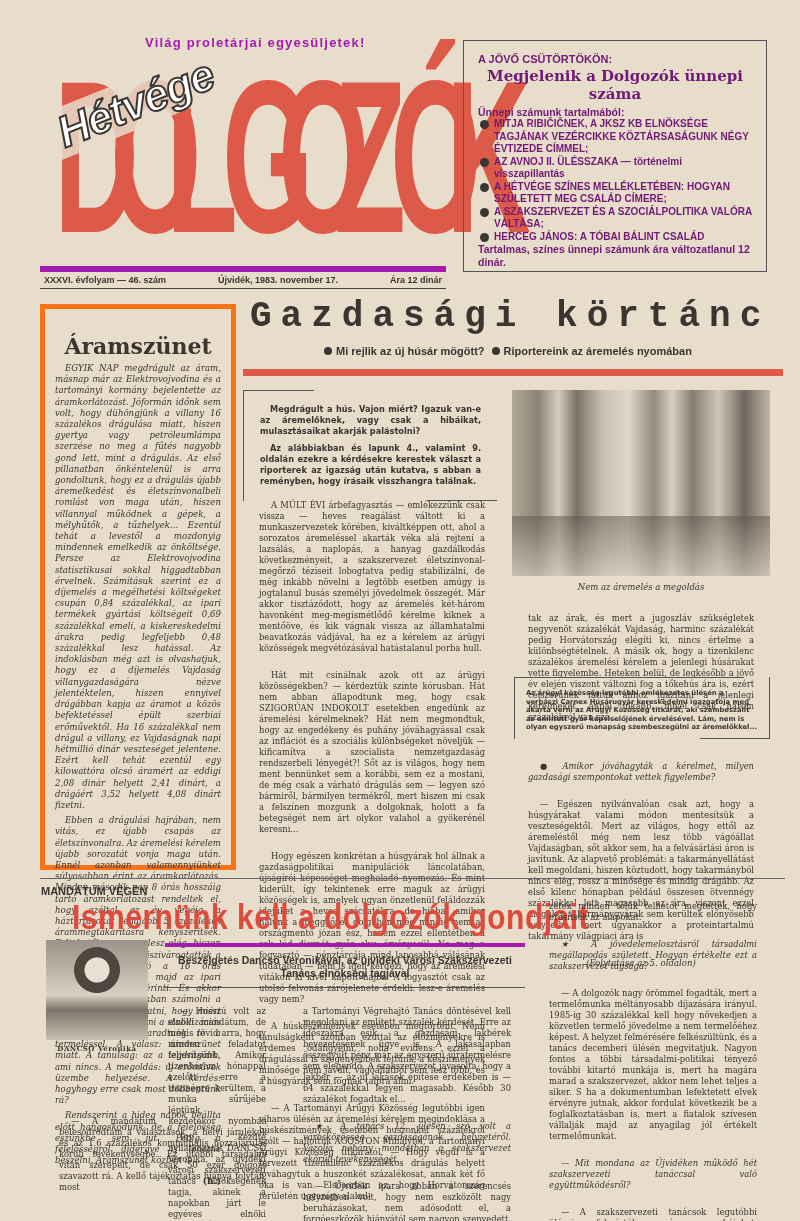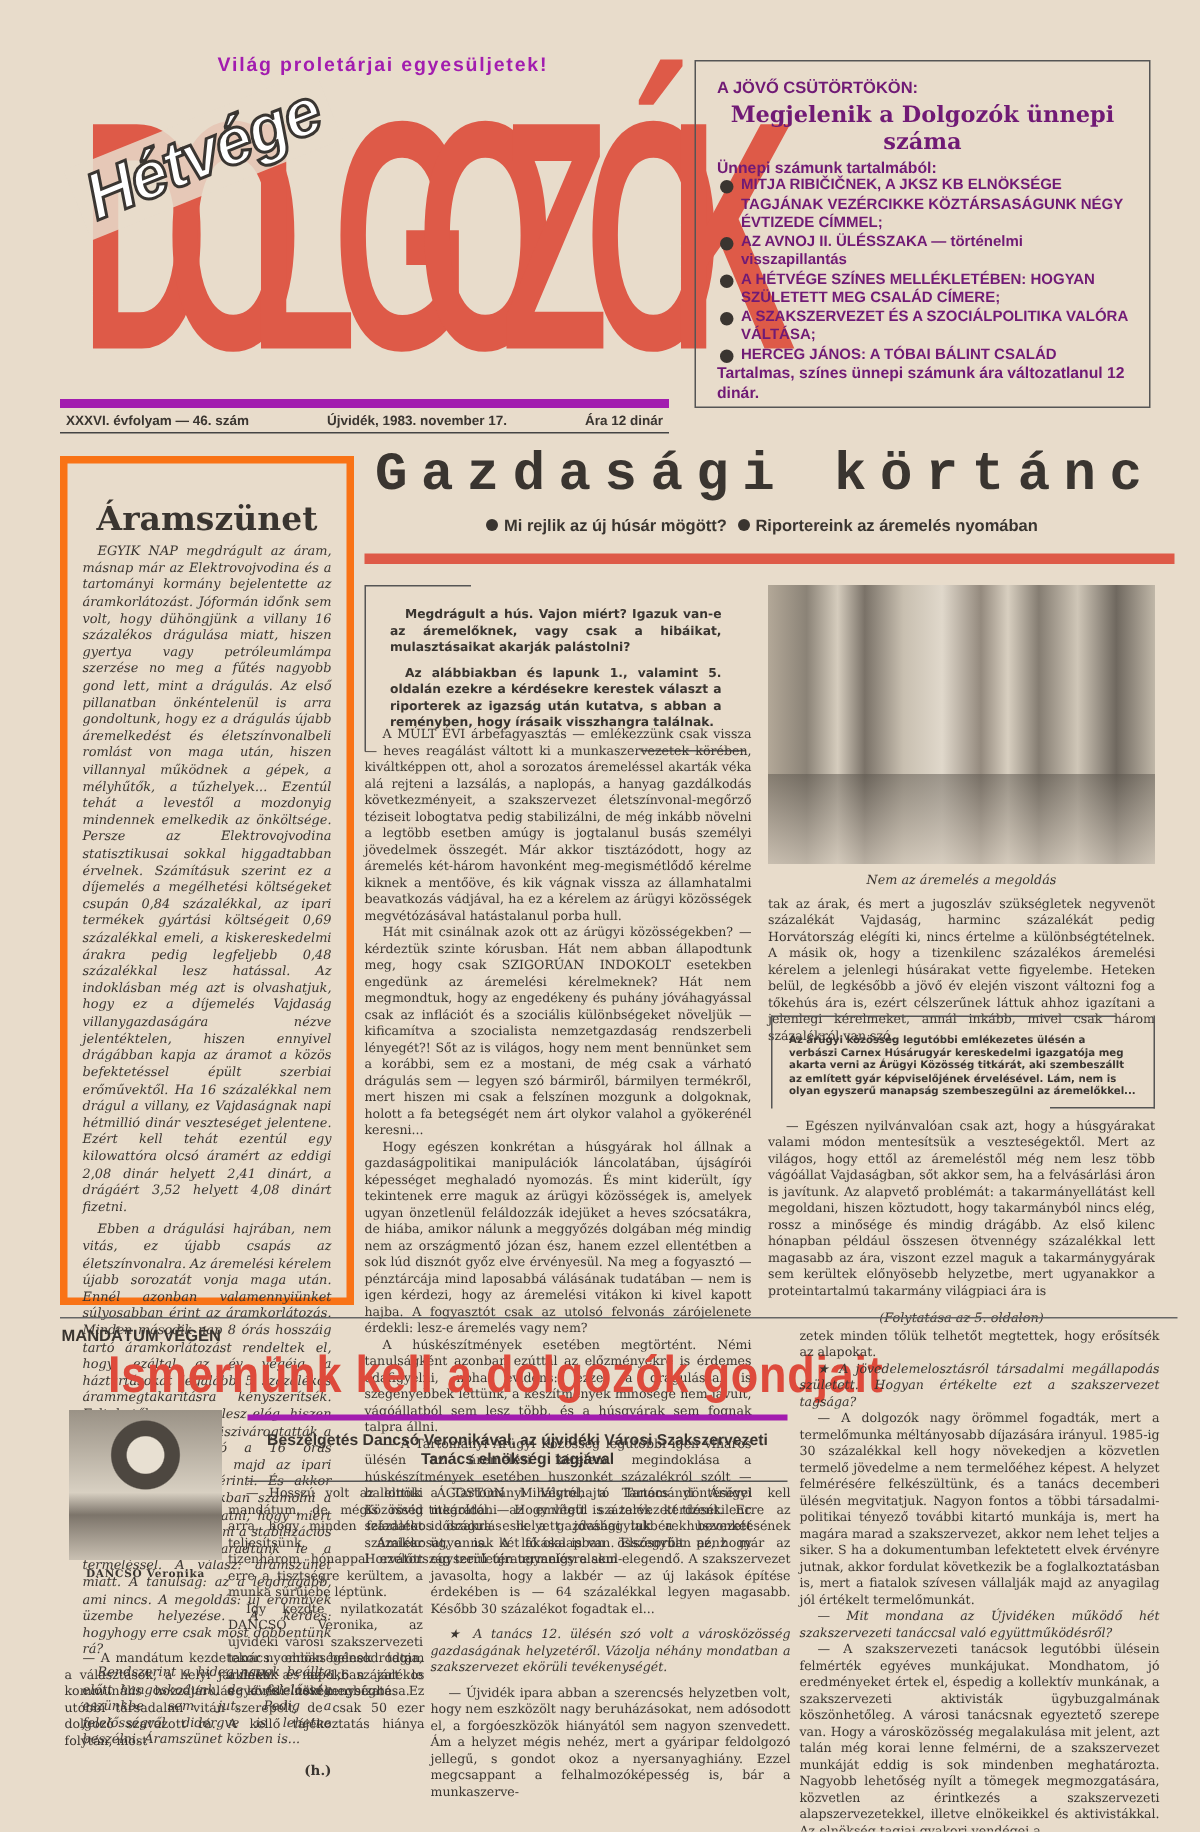--- a/index.html
+++ b/index.html
@@ -26,21 +26,21 @@
   .sidebar{left:40px;top:304px;width:196px;height:566px;border:5px solid #f97316;box-sizing:border-box;padding:10px 10px;}
   .sidebar h2{margin:14px 0 4px;font-family:"DejaVu Serif",serif;font-size:22px;text-align:center;color:#3a3530;}
   .sidebar p{margin:0 0 4px;font-size:8.6px;line-height:11.2px;font-style:italic;text-align:justify;text-indent:10px;}
   .sidebar .sig{text-align:right;font-style:normal;font-weight:bold;font-size:9px;margin-top:10px;}
   .intro{left:243px;top:390px;width:254px;padding:8px 10px;box-sizing:border-box;border-left:1px solid #555;font-family:"DejaVu Sans",sans-serif;font-weight:bold;font-size:8.2px;line-height:11px;}
   .intro:before,.intro:after{content:"";position:absolute;width:70px;height:1px;background:#555;}
   .intro:before{left:0;top:0;}
   .intro:after{right:0;bottom:0;}
   .intro p{margin:6px;text-indent:10px;text-align:justify;}
   .col{font-size:8.4px;line-height:11px;text-align:justify;}
-  .col p{margin:0;text-indent:12px;}
+  .col p{margin:16px;text-indent:12px;}
   .c1{left:243px;top:484px;width:258px;}
   .photo{left:512px;top:390px;width:258px;height:186px;background:linear-gradient(90deg,#b3a898 0%,#8b8377 10%,#d5ccbd 18%,#7a7268 25%,#c8bfb0 35%,#e0d8cb 45%,#948a7e 55%,#d8cfc0 62%,#857d72 70%,#cfc6b7 80%,#6f685f 90%,#c0b7a8 100%);}
   .photo .floor{position:absolute;left:0;bottom:0;width:100%;height:60px;background:linear-gradient(180deg,rgba(90,84,76,0.5),rgba(210,200,186,0.7));}
   .caption{left:512px;top:582px;width:258px;text-align:center;font-style:italic;font-size:8.5px;}
   .c2{left:512px;top:597px;width:258px;}
   .quote{left:514px;top:677px;width:256px;height:62px;padding:12px 12px;box-sizing:border-box;font-family:"DejaVu Sans",sans-serif;font-weight:bold;font-size:6.8px;line-height:8.6px;}
   .quote .bl{position:absolute;left:0;top:0;width:1px;height:62px;background:#555;}
   .quote .br{position:absolute;right:0;top:0;width:1px;height:62px;background:#555;}
   .quote .tl{position:absolute;left:0;top:0;width:230px;height:1px;background:#555;}
   .quote .bb{position:absolute;right:0;bottom:0;width:70px;height:1px;background:#555;}
@@ -109,21 +109,21 @@
 
 <div class="abs headline">Gazdasági körtánc</div>
 <div class="abs subhead">
   <span class="dot"></span><span>Mi rejlik az új húsár mögött?</span>
   <span class="dot"></span><span>Riportereink az áremelés nyomában</span>
 </div>
 <div class="abs redbar"></div>
 
 <div class="abs intro">
   <p>Megdrágult a hús. Vajon miért? Igazuk van-e az áremelőknek, vagy csak a hibáikat, mulasztásaikat akarják palástolni?</p>
-  <p>Az alábbiakban és lapunk 1., valamint 5. oldalán ezekre a kérdésekre kerestek választ a riporterek az igazság után kutatva, s abban a reményben, hogy írásaik visszhangra találnak.</p>
+  <p>Az alábbiakban és lapunk 4., valamint 9. oldalán ezekre a kérdésekre kerestek választ a riporterek az igazság után kutatva, s abban a reményben, hogy írásaik visszhangra találnak.</p>
 </div>
 
 <div class="abs col c1">
   <p>A MÚLT ÉVI árbefagyasztás — emlékezzünk csak vissza — heves reagálást váltott ki a munkaszervezetek körében, kiváltképpen ott, ahol a sorozatos áremeléssel akarták véka alá rejteni a lazsálás, a naplopás, a hanyag gazdálkodás következményeit, a szakszervezet életszínvonal-megőrző téziseit lobogtatva pedig stabilizálni, de még inkább növelni a legtöbb esetben amúgy is jogtalanul busás személyi jövedelmek összegét. Már akkor tisztázódott, hogy az áremelés két-három havonként meg-megismétlődő kérelme kiknek a mentőöve, és kik vágnak vissza az államhatalmi beavatkozás vádjával, ha ez a kérelem az árügyi közösségek megvétózásával hatástalanul porba hull.</p>
   <p>Hát mit csinálnak azok ott az árügyi közösségekben? — kérdeztük szinte kórusban. Hát nem abban állapodtunk meg, hogy csak SZIGORÚAN INDOKOLT esetekben engedünk az áremelési kérelmeknek? Hát nem megmondtuk, hogy az engedékeny és puhány jóváhagyással csak az inflációt és a szociális különbségeket növeljük — kificamítva a szocialista nemzetgazdaság rendszerbeli lényegét?! Sőt az is világos, hogy nem ment bennünket sem a korábbi, sem ez a mostani, de még csak a várható drágulás sem — legyen szó bármiről, bármilyen termékről, mert hiszen mi csak a felszínen mozgunk a dolgoknak, holott a fa betegségét nem árt olykor valahol a gyökerénél keresni...</p>
   <p>Hogy egészen konkrétan a húsgyárak hol állnak a gazdaságpolitikai manipulációk láncolatában, újságírói képességet meghaladó nyomozás. És mint kiderült, így tekintenek erre maguk az árügyi közösségek is, amelyek ugyan önzetlenül feláldozzák idejüket a heves szócsatákra, de hiába, amikor nálunk a meggyőzés dolgában még mindig nem az országmentő józan ész, hanem ezzel ellentétben a sok lúd disznót győz elve érvényesül. Na meg a fogyasztó — pénztárcája mind laposabbá válásának tudatában — nem is igen kérdezi, hogy az áremelési vitákon ki kivel kapott hajba. A fogyasztót csak az utolsó felvonás zárójelenete érdekli: lesz-e áremelés vagy nem?</p>
   <p>A húskészítmények esetében megtörtént. Némi tanulságként azonban ezúttal az előzményekre is érdemes odafigyelni, noha evidens: ezzel a drágulással is szegényebbek lettünk, a készítmények minősége nem javult, vágóállatból sem lesz több, és a húsgyárak sem fognak talpra állni.</p>
   <p>— A Tartományi Árügyi Közösség legutóbbi igen viharos ülésén az áremelési kérelem megindoklása a húskészítmények esetében huszonkét százalékról szólt — hallottuk ÁGOSTON Mihálytól, a Tartományi Árügyi Közösség titkárától. — Hogy végül is a tervezett tizenkilenc százalékos drágulás helyett jóváhagytuk a huszonkét százalékosat, annak két fő oka is van. Elsősorban az, hogy Horvátország területén ugyanígy alakul-</p>
 </div>
 
@@ -135,20 +135,21 @@
 <div class="abs col c2">
   <p style="text-indent:0">tak az árak, és mert a jugoszláv szükségletek negyvenöt százalékát Vajdaság, harminc százalékát pedig Horvátország elégíti ki, nincs értelme a különbségtételnek. A másik ok, hogy a tizenkilenc százalékos áremelési kérelem a jelenlegi húsárakat vette figyelembe. Heteken belül, de legkésőbb a jövő év elején viszont változni fog a tőkehús ára is, ezért célszerűnek láttuk ahhoz igazítani a jelenlegi kérelmeket, annál inkább, mivel csak három százalékról van szó.</p>
 </div>
 
 <div class="abs quote">
   <span class="tl"></span><span class="bb"></span><span class="bl"></span><span class="br"></span>
   <span>Az árügyi közösség legutóbbi emlékezetes ülésén a verbászi Carnex Húsárugyár kereskedelmi igazgatója meg akarta verni az Árügyi Közösség titkárát, aki szembeszállt az említett gyár képviselőjének érvelésével. Lám, nem is olyan egyszerű manapság szembeszegülni az áremelőkkel...</span>
 </div>
 
 <div class="abs col c3">
+  <p class="q">● <span>Amikor jóváhagyták a kérelmet, milyen gazdasági szempontokat vettek figyelembe?</span></p>
   <p>— Egészen nyilvánvalóan csak azt, hogy a húsgyárakat valami módon mentesítsük a veszteségektől. Mert az világos, hogy ettől az áremeléstől még nem lesz több vágóállat Vajdaságban, sőt akkor sem, ha a felvásárlási áron is javítunk. Az alapvető problémát: a takarmányellátást kell megoldani, hiszen köztudott, hogy takarmányból nincs elég, rossz a minősége és mindig drágább. Az első kilenc hónapban például összesen ötvennégy százalékkal lett magasabb az ára, viszont ezzel maguk a takarmánygyárak sem kerültek előnyösebb helyzetbe, mert ugyanakkor a proteintartalmú takarmány világpiaci ára is</p>
   <div class="contd">(Folytatása az 5. oldalon)</div>
 </div>
 
 <div class="abs divider"></div>
 
 <div class="abs kicker">MANDÁTUM VÉGÉN</div>
 <div class="abs redhead">Ismernünk kell a dolgozók gondjait</div>
 <div class="abs interview-sub">Beszélgetés Dancsó Veronikával, az újvidéki Városi Szakszervezeti Tanács elnökségi tagjával</div>
 

